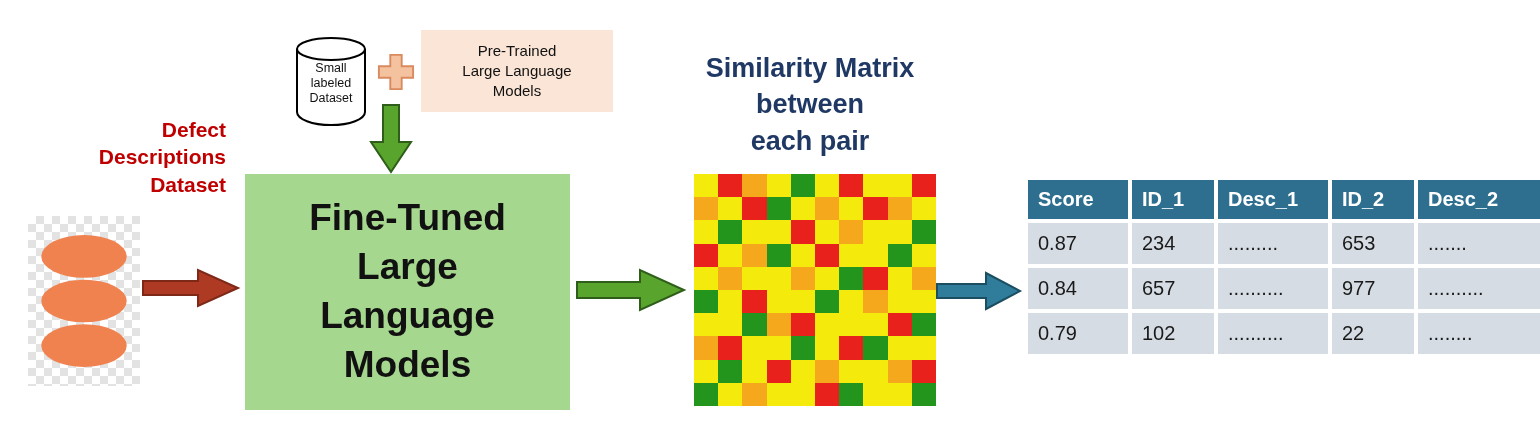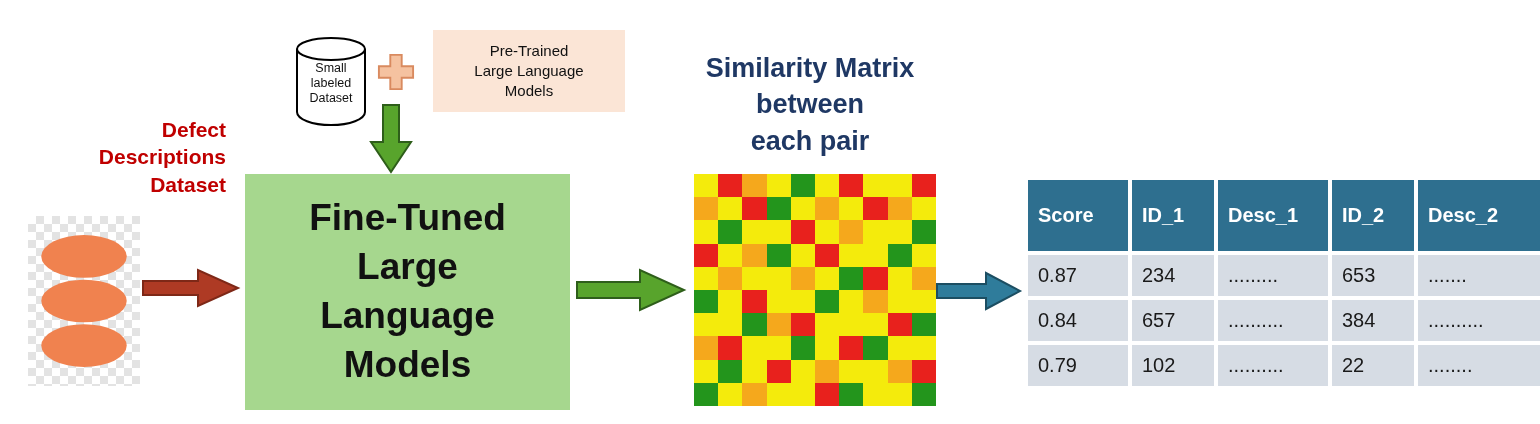--- a/index.html
+++ b/index.html
@@ -27,21 +27,21 @@
   .matrix { display:grid; grid-template-columns:repeat(10,1fr); grid-template-rows:repeat(10,1fr); }
 
   .fill-db { fill:var(--db_icon); }
   .arrow-red   { fill:var(--red_arrow);   stroke:var(--red_arrow_edge);   stroke-width:2; }
   .arrow-green { fill:var(--green_arrow); stroke:var(--green_arrow_edge); stroke-width:2; }
   .arrow-teal  { fill:var(--teal_arrow);  stroke:var(--teal_arrow_edge);  stroke-width:2; }
   .plus-shape  { fill:var(--plus_fill);   stroke:var(--plus_edge);        stroke-width:2; }
 
   table.ranked { border-collapse:separate; border-spacing:4px; table-layout:fixed; width:508px; }
   .ranked th { background:var(--table_header); color:#fff; font-size:20px; font-weight:bold;
-               text-align:left; padding:24px 10px; white-space:nowrap; }
+               text-align:left; padding:8px 10px; white-space:nowrap; }
   .ranked td { background:var(--row_bg); color:#1a1a1a; font-size:20px;
                text-align:left; padding:9px 10px; white-space:nowrap; }
   .ranked th:nth-child(1), .ranked td:nth-child(1) { width:100px; }
   .ranked th:nth-child(2), .ranked td:nth-child(2) { width:82px; }
   .ranked th:nth-child(3), .ranked td:nth-child(3) { width:110px; }
   .ranked th:nth-child(4), .ranked td:nth-child(4) { width:82px; }
   .ranked th:nth-child(5), .ranked td:nth-child(5) { width:126px; }
 </style>
 </head>
 <body>
@@ -75,21 +75,21 @@
       <div>Small</div>
       <div>labeled</div>
       <div>Dataset</div>
     </div>
   </div>
 
   <svg class="abs" style="left:377px; top:53px;" width="38" height="38" viewBox="0 0 40 40" aria-hidden="true">
     <polygon class="plus-shape" points="14,2 26,2 26,14 38,14 38,26 26,26 26,38 14,38 14,26 2,26 2,14 14,14"></polygon>
   </svg>
 
-  <div class="abs peach-box" style="left:421px; top:30px; width:192px; height:82px;margin-left:12px;">
+  <div class="abs peach-box" style="left:421px; top:30px; width:192px; height:82px;">
     <div>Pre-Trained</div>
     <div>Large Language</div>
     <div>Models</div>
   </div>
 
   <svg class="abs" style="left:369px; top:104px;" width="44" height="70" viewBox="0 0 44 70" aria-hidden="true">
     <polygon class="arrow-green" points="14,1 30,1 30,38 42,38 22,68 2,38 14,38"></polygon>
   </svg>
 
   <div class="abs green-box" style="left:245px; top:174px; width:325px; height:236px;">
@@ -232,21 +232,21 @@
           <td>0.87</td>
           <td>234</td>
           <td>.........</td>
           <td>653</td>
           <td>.......</td>
         </tr>
         <tr>
           <td>0.84</td>
           <td>657</td>
           <td>..........</td>
-          <td>384</td>
+          <td>977</td>
           <td>..........</td>
         </tr>
         <tr>
           <td>0.79</td>
           <td>102</td>
           <td>..........</td>
           <td>22</td>
           <td>........</td>
         </tr>
       </tbody>

